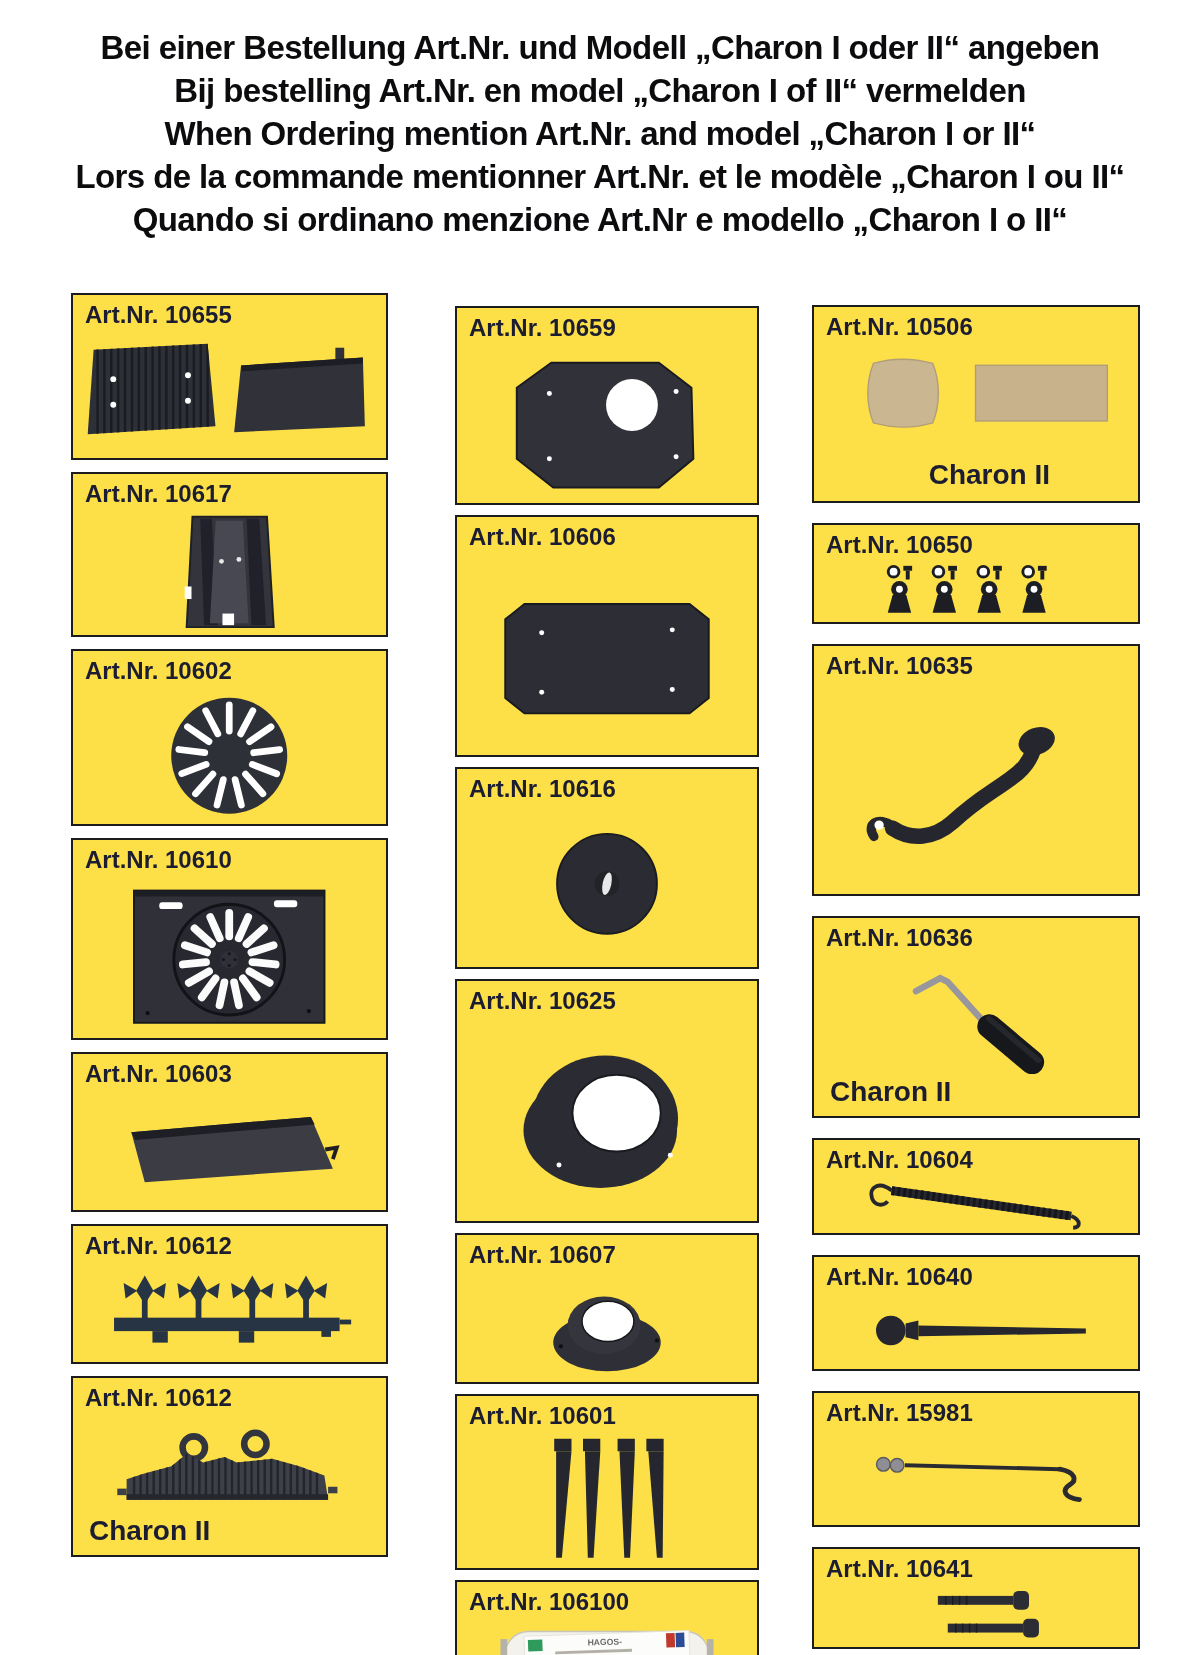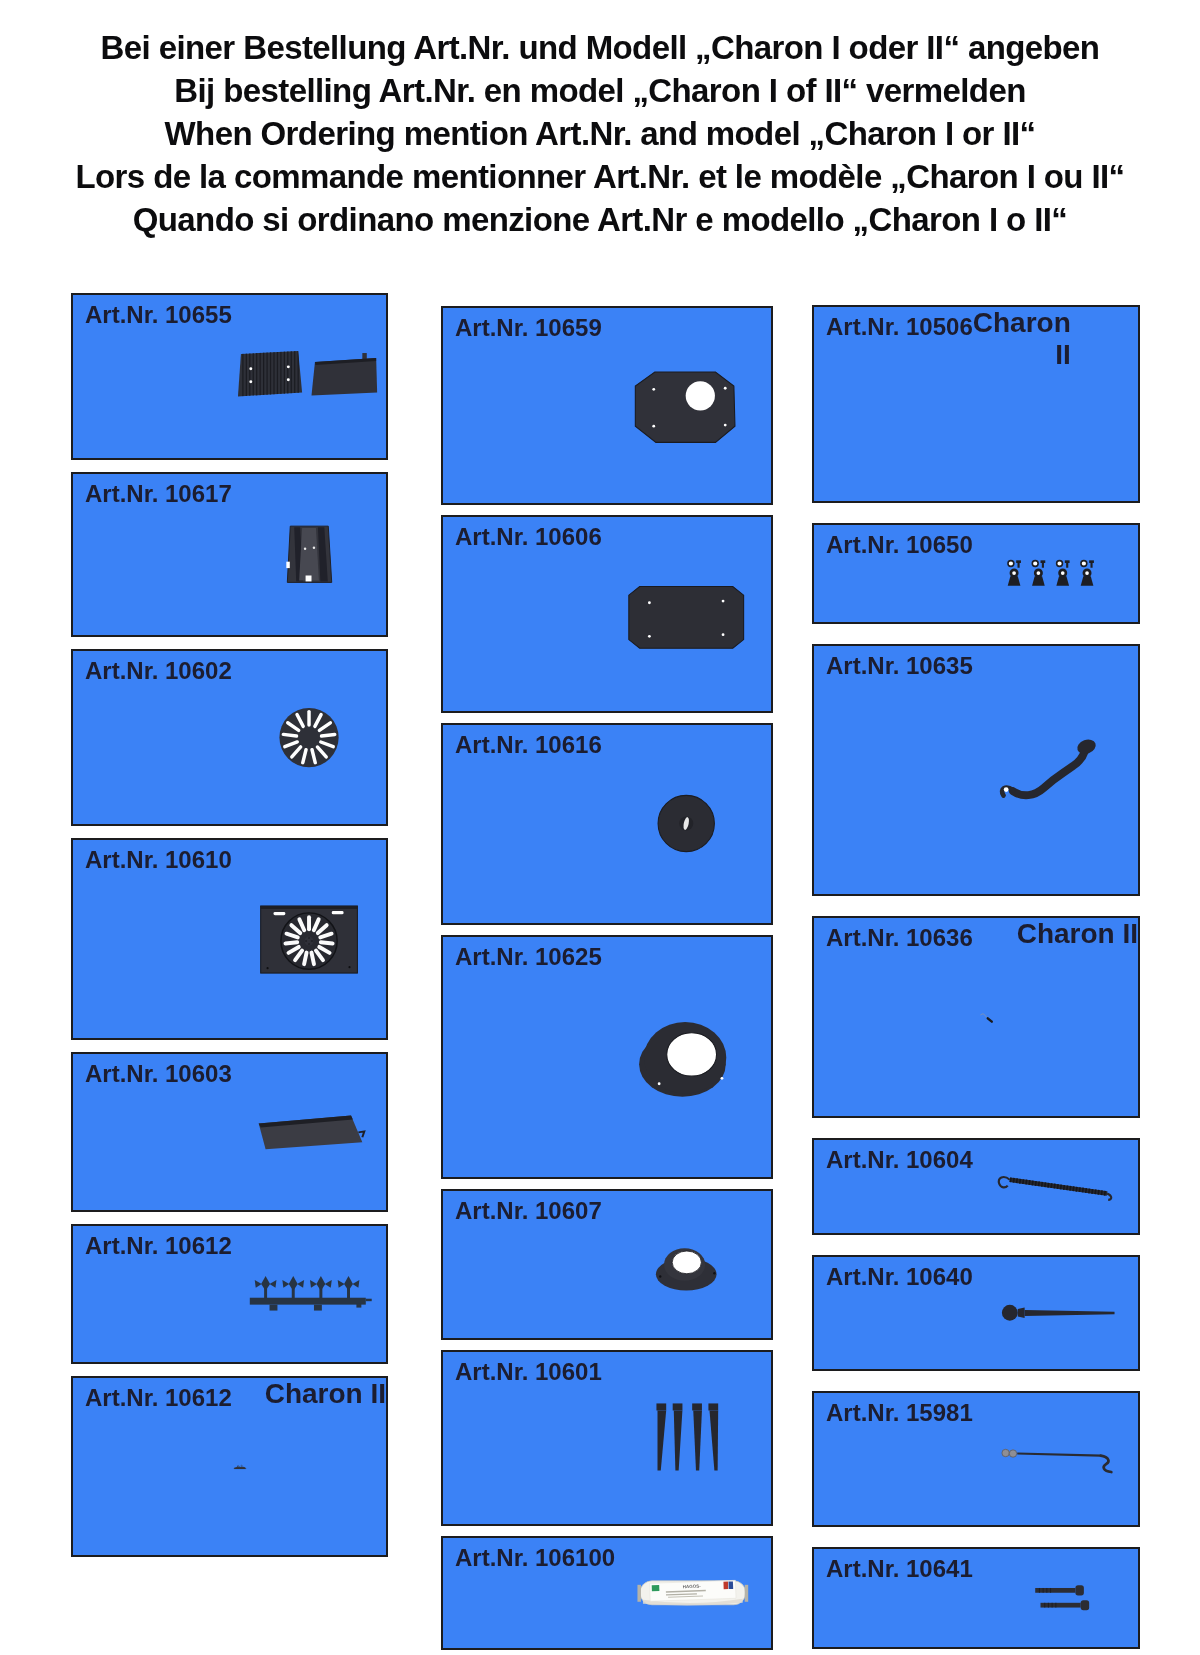--- a/index.html
+++ b/index.html
@@ -9,22 +9,22 @@
   }
   .header{
     position:absolute;top:26px;left:0;width:1200px;text-align:center;
     font-weight:bold;font-size:33px;line-height:43px;color:#0c0c0e;letter-spacing:-0.6px;
   }
   .col{position:absolute;display:flex;flex-direction:column;}
   .col-left{left:71px;top:293px;width:317px;gap:12px;}
   .col-mid{left:441px;top:306px;width:332px;gap:10px;align-items:center;}
   .col-right{left:812px;top:305px;width:328px;gap:20px;}
   .box{
-    border:2px solid #1c1c1e;background:#3b82f6;box-sizing:border-box;
-    display:flex;position:relative;
+    border:2px solid #1c1c1e;background:#fde047;box-sizing:border-box;
+    display:flex;flex-direction:column;position:relative;
   }
   .art{
     font-weight:bold;font-size:24px;color:#1c1d30;
     padding:6px 0 0 12px;line-height:28px;white-space:nowrap;
   }
   .fig{flex:1;display:flex;align-items:center;justify-content:center;overflow:hidden;}
   .fig svg{width:96%;height:96%;}
   .caption{font-weight:bold;font-size:28px;color:#1c1d30;padding:0 0 8px 16px;}
   .caption-right{text-align:right;padding:0 88px 10px 0;}
 </style>
@@ -326,21 +326,21 @@
         <polygon points="92,18 204,18 238,44 240,118 204,148 94,148 56,118 56,44" fill="#303139" stroke="#1a1b20" stroke-width="2"></polygon>
         <circle cx="176" cy="62" r="27" fill="#ffffff"></circle>
         <circle cx="90" cy="50" r="2.6" fill="#ffffff"></circle>
           <circle cx="222" cy="48" r="2.6" fill="#ffffff"></circle>
         <circle cx="90" cy="118" r="2.6" fill="#ffffff"></circle>
           <circle cx="222" cy="116" r="2.6" fill="#ffffff"></circle>
       </svg>
     </div>
   </div>
 
-  <div class="box" style="height:198px">
+  <div class="box" style="height:242px">
     <div class="art">Art.Nr. 10606</div>
     <div class="fig">
       <svg viewBox="0 0 300 158">
         <polygon points="64,28 236,28 256,44 256,126 236,142 64,142 44,126 44,44" fill="#2d2e35" stroke="#191a1f" stroke-width="2"></polygon>
         <circle cx="82" cy="58" r="2.6" fill="#ffffff"></circle>
           <circle cx="218" cy="55" r="2.6" fill="#ffffff"></circle>
         <circle cx="82" cy="120" r="2.6" fill="#ffffff"></circle>
           <circle cx="218" cy="117" r="2.6" fill="#ffffff"></circle>
       </svg>
     </div>

